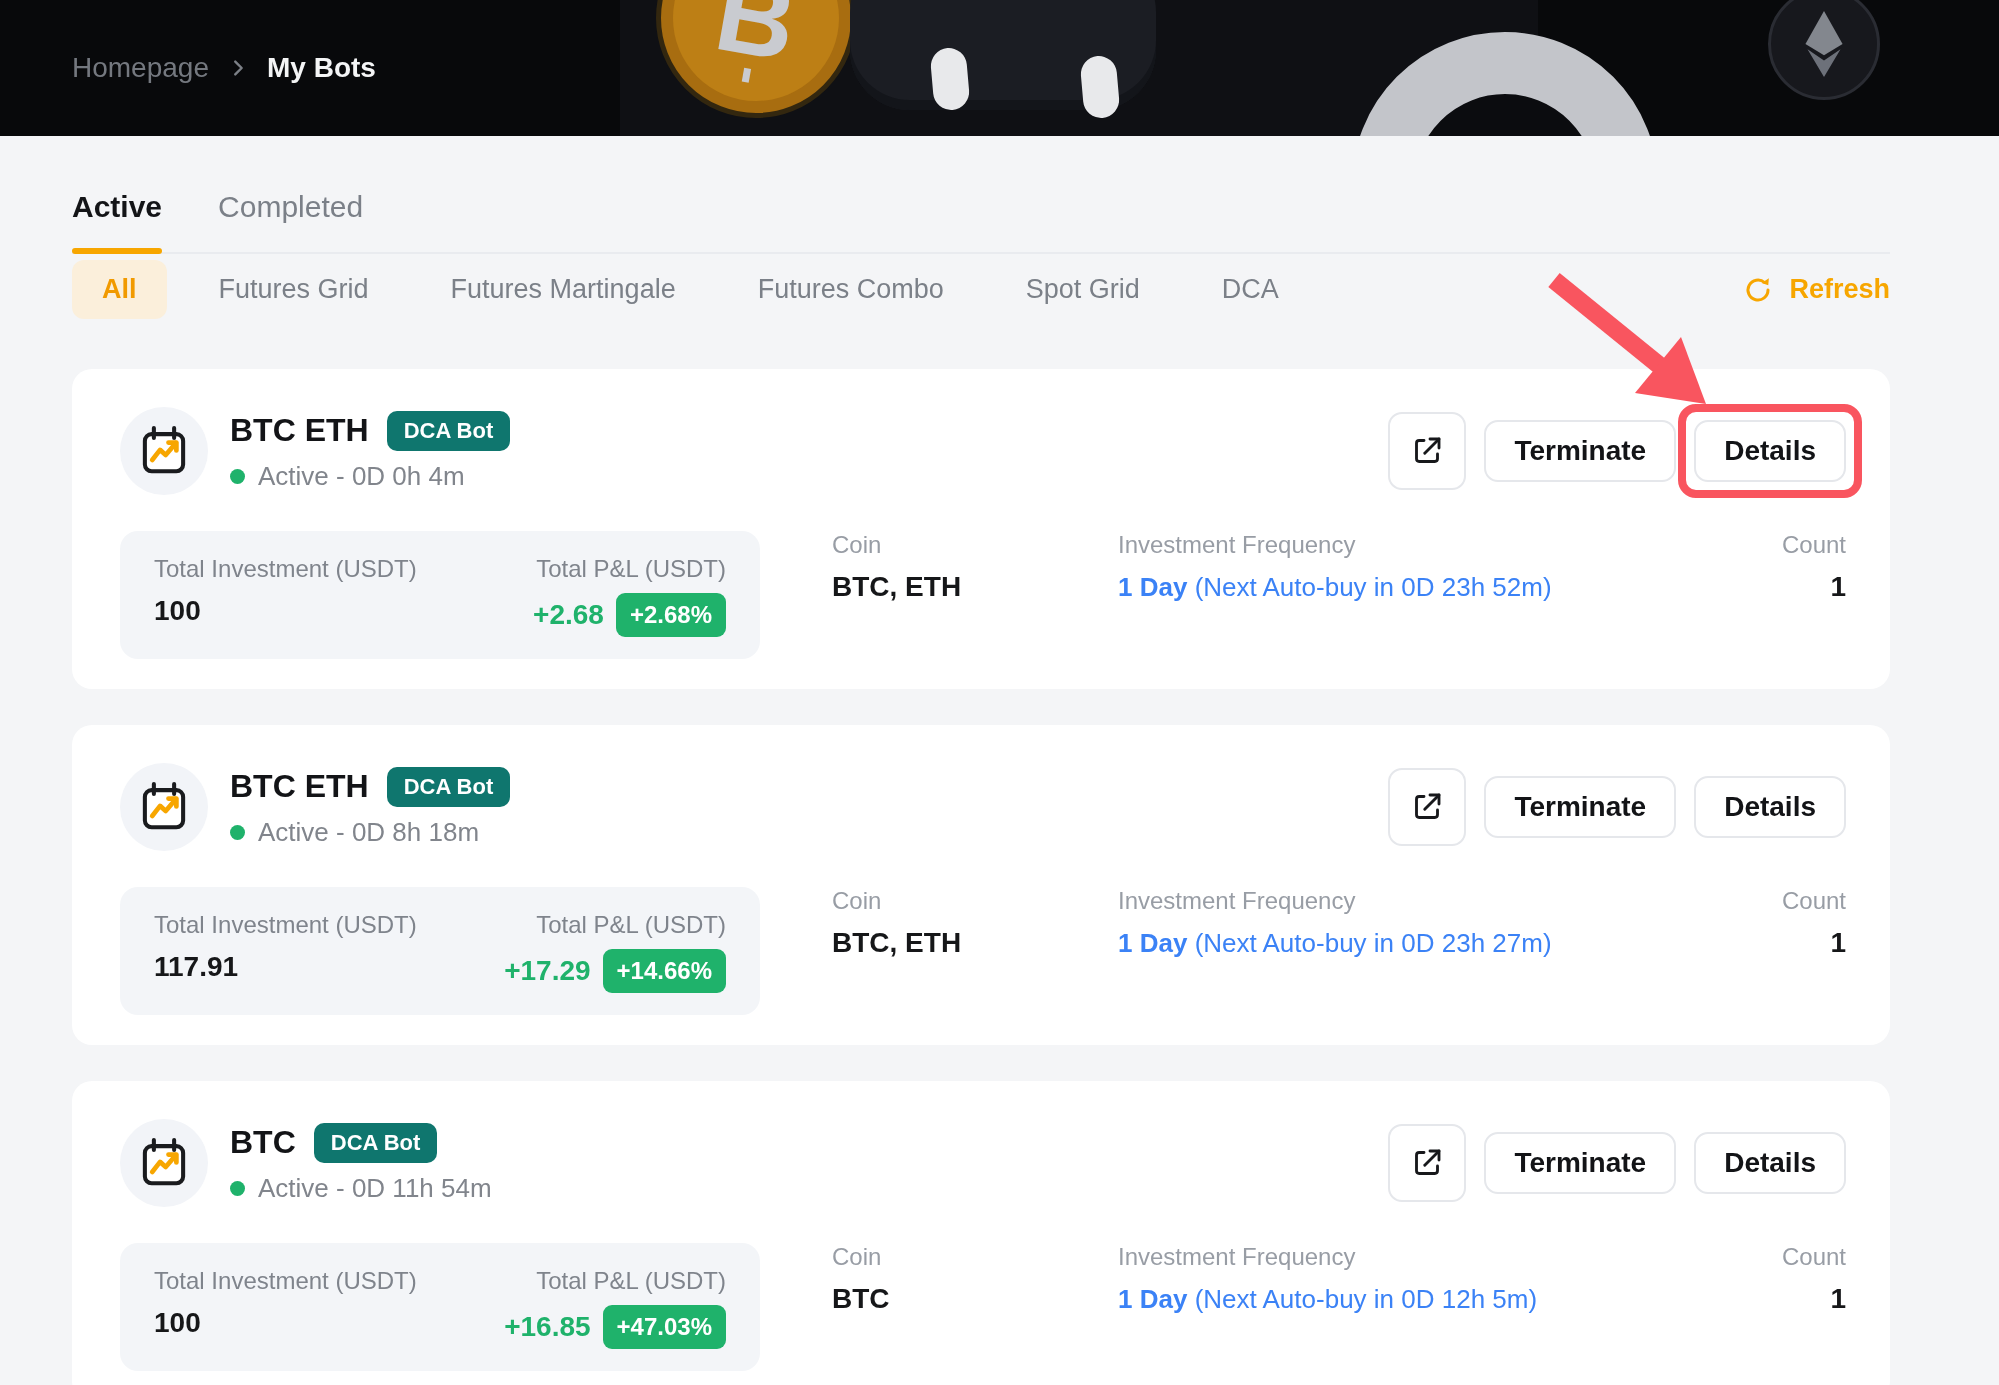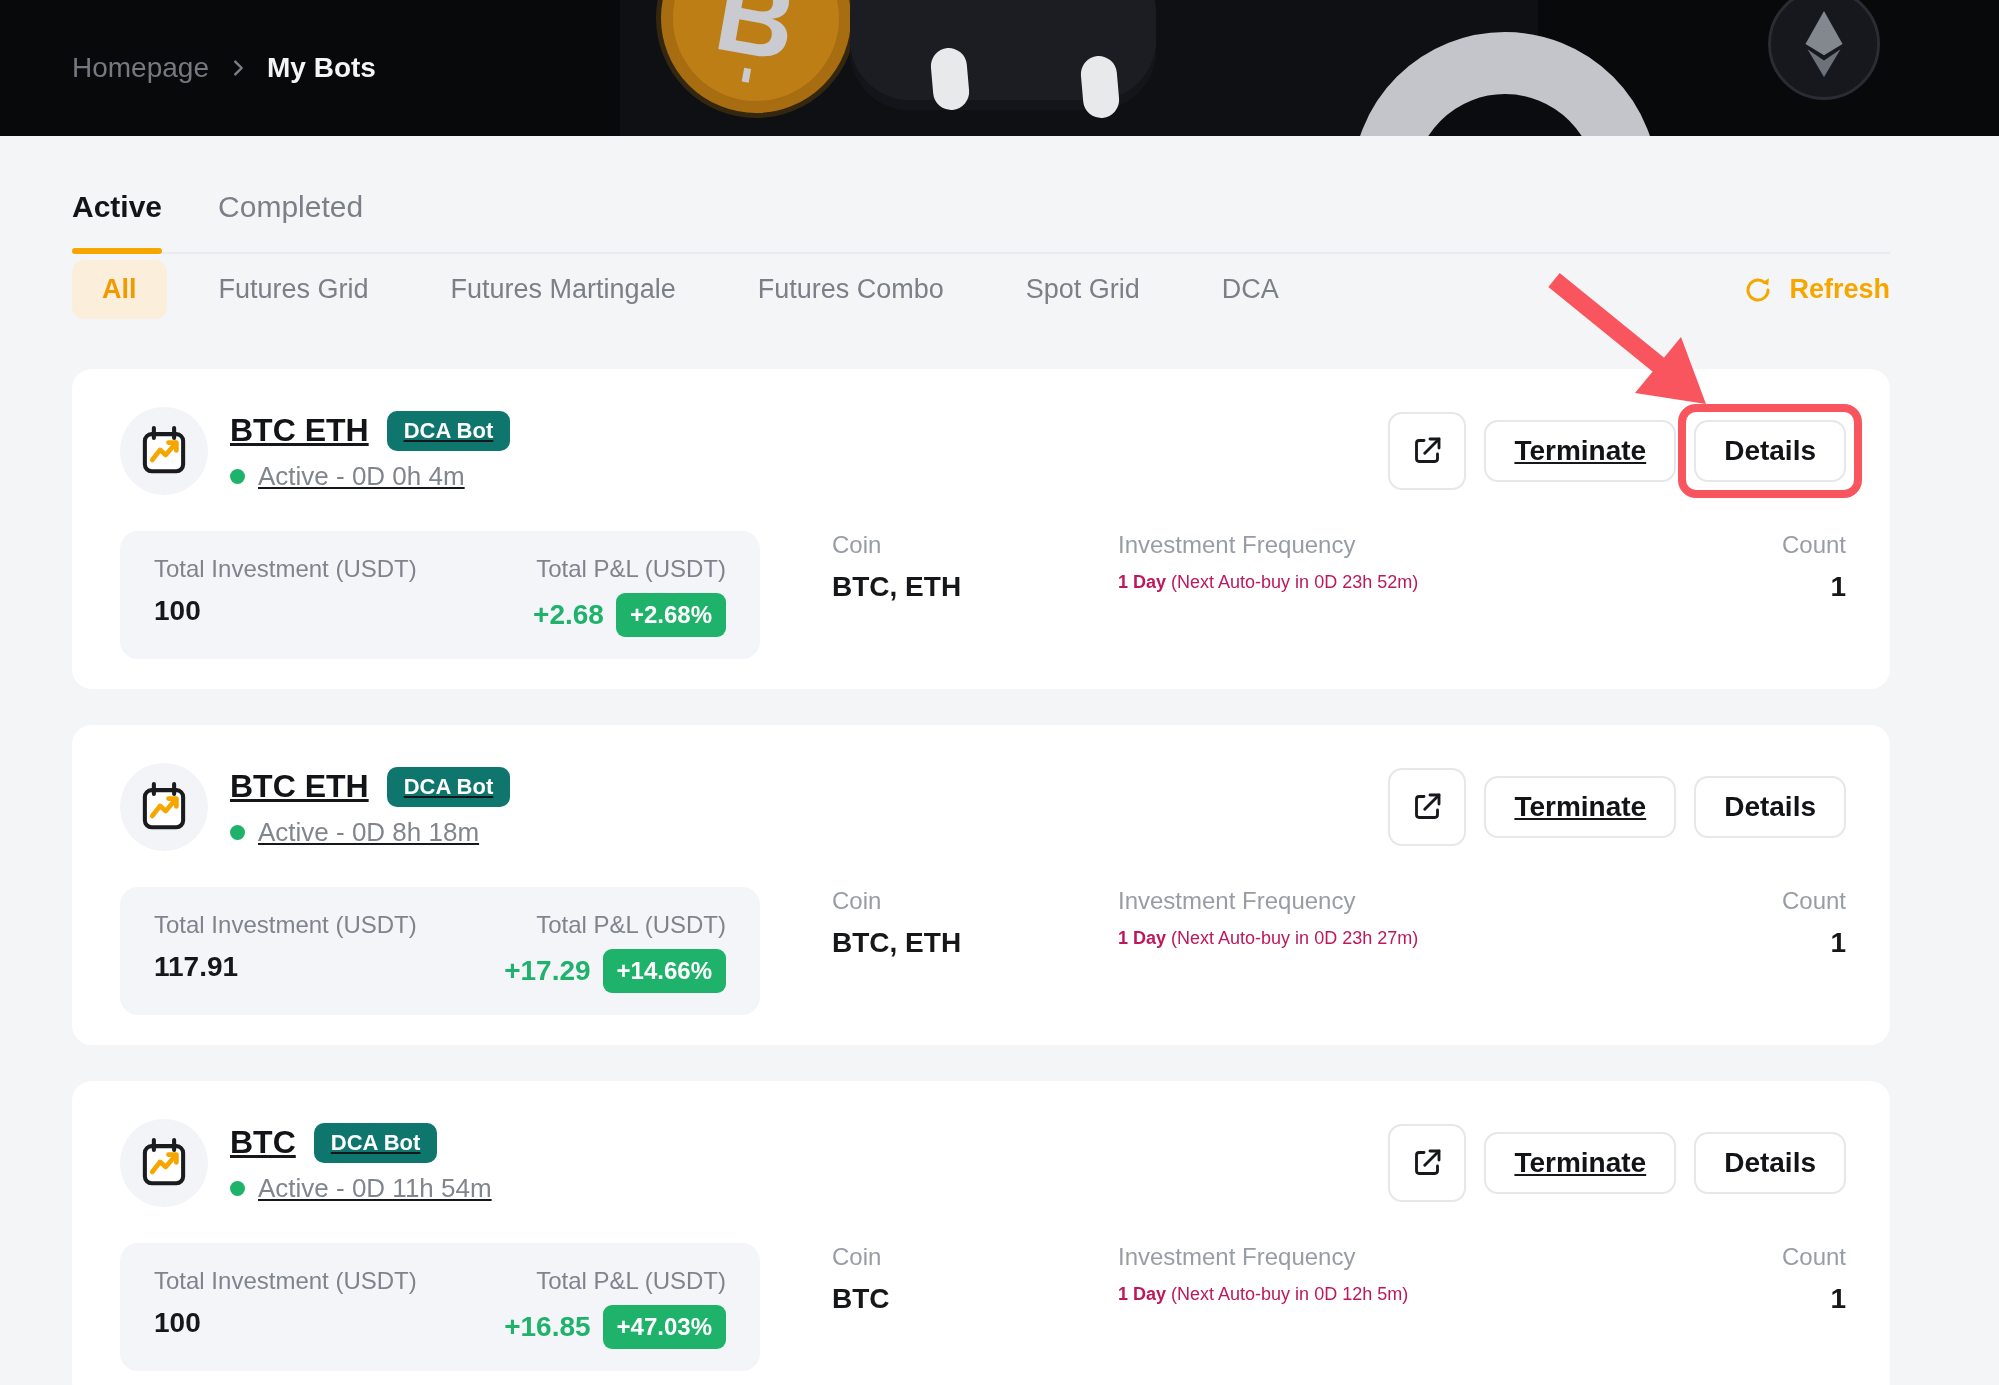--- a/index.html
+++ b/index.html
@@ -44,21 +44,21 @@
   .tab.inactive { color:#7b8088; font-weight:500; }
   .tab.active::after { content:""; position:absolute; left:0; right:0; bottom:-2px; height:6px; background:#f7a600; border-radius:3px; }
   .filter-row { margin-top:6px; display:flex; align-items:center; justify-content:space-between; }
   .pills { display:flex; align-items:center; gap:22px; }
   .pill { font-size:27px; padding:14px 30px; border-radius:12px; color:#7b8088; font-weight:500; cursor:pointer; white-space:nowrap; }
   .pill.active { background:#fbefdb; color:#f19a00; font-weight:700; }
   .refresh { display:flex; align-items:center; gap:16px; color:#f7a600; font-size:27px; font-weight:600; cursor:pointer; }
   
   .card { background:#ffffff; border-radius:20px; margin-top:50px; padding:38px 44px 30px 48px; }
   .card + .card { margin-top:36px; }
-  .card-head { display:flex; align-items:center; justify-content:space-between;text-decoration:underline; }
+  .card-head { display:flex; align-items:center; justify-content:space-between; }
   .bot-id { display:flex; align-items:center; }
   .bot-icon-wrap { width:88px; height:88px; border-radius:50%; background:#f2f4f8;
     display:flex; align-items:center; justify-content:center; flex:none; }
   .bot-meta { margin-left:22px; }
   .bot-title-row { display:flex; align-items:center; }
   .bot-pair { font-size:32px; font-weight:700; color:#131417; }
   .bot-badge { margin-left:18px; background:#0f766e; color:#ffffff; font-size:22px; font-weight:700;
     padding:7px 17px; border-radius:10px; }
   .bot-status-row { display:flex; align-items:center; margin-top:10px; }
   .status-dot { width:15px; height:15px; border-radius:50%; background:#1fb26b; margin-right:13px; }
@@ -79,21 +79,21 @@
   .stat-label { font-size:24px; color:#7f848c; }
   .stat-label.lite { color:#989da5; }
   .stat-value { font-size:28px; font-weight:700; color:#161719; margin-top:12px; }
   .stat.right { text-align:right; }
   .pnl-row { margin-top:10px; display:flex; align-items:center; justify-content:flex-end; }
   .pnl-val { color:#1fb26b; font-size:28px; font-weight:700; }
   .pnl-badge { margin-left:12px; background:#1fb26b; color:#fff; font-size:24px; font-weight:700;
     padding:8px 14px; border-radius:9px; }
   .coin-col { margin-left:72px; width:260px; }
   .freq-col { flex:1; margin-left:26px; }
-  .freq-value { font-size:18px; margin-top:13px; color:#be185d; }
+  .freq-value { font-size:26px; margin-top:13px; color:#3b82f6; }
   .freq-main { font-weight:700; }
   .count-col { margin-left:auto; text-align:right; }
   
   .annotation-arrow { position:absolute; left:1520px; top:266px; z-index:40; pointer-events:none; }
 </style>
 </head>
 <body>
 
 <header class="banner">
   <div class="banner-art">

